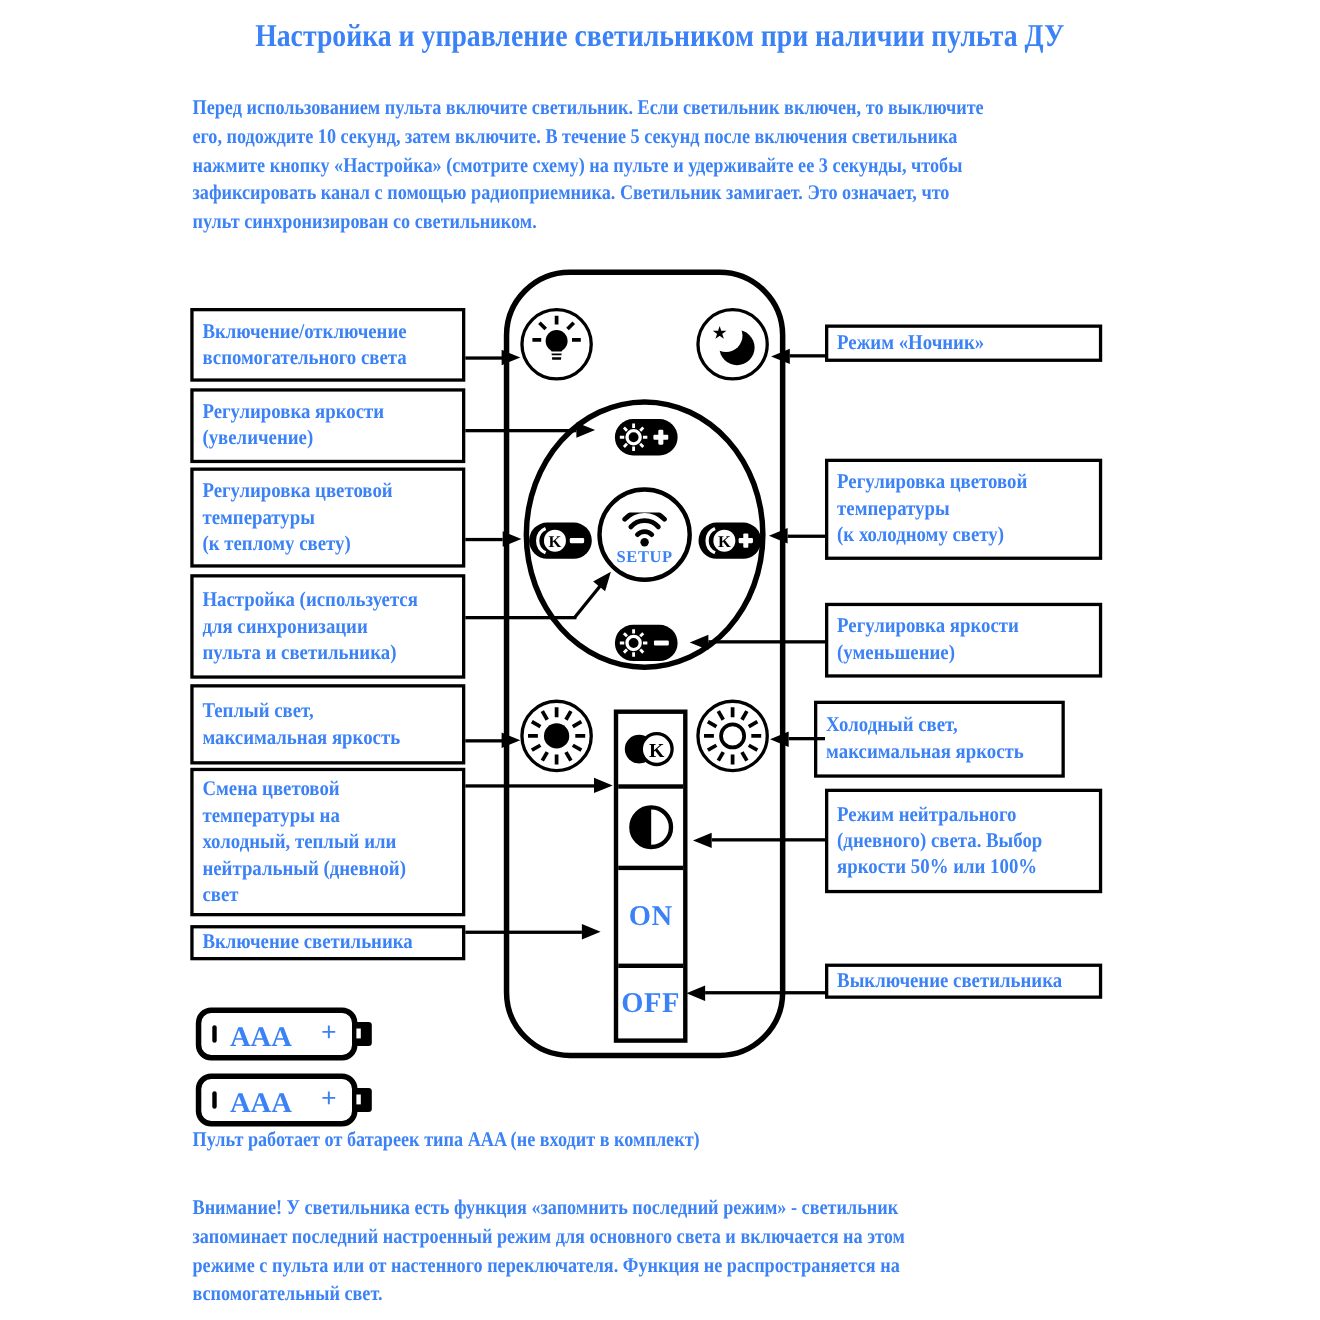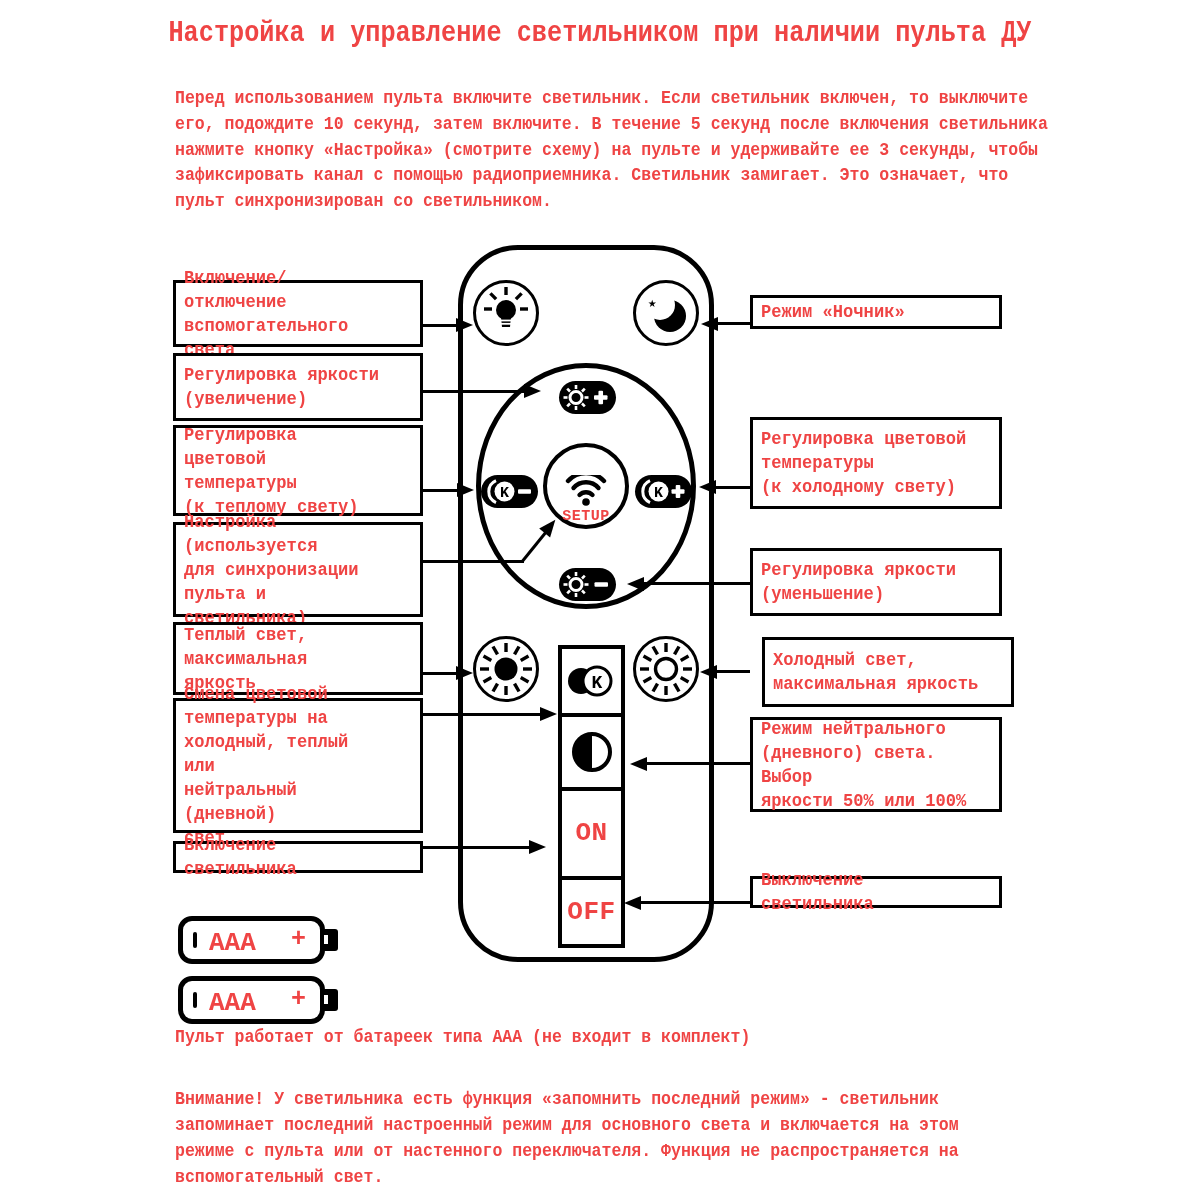--- a/index.html
+++ b/index.html
@@ -1,19 +1,19 @@
 <!DOCTYPE html>
 <html><head>
 <meta charset="utf-8">
 <style>
   * { margin:0; padding:0; box-sizing:border-box; }
   html,body { background:#fff; }
   .page {
     position:relative; width:1200px; height:1200px; background:#fff;
-    font-family:Liberation Mono, monospace; font-weight:700; color:#ef4444;
+    font-family:Liberation Serif, serif; font-weight:700; color:#3b82f6;
     overflow:hidden;
   }
   .abs { position:absolute; }
   .cond { display:inline-block; transform:scaleX(0.87); transform-origin:0 0; white-space:pre-line; }
   .condc { display:inline-block; transform:scaleX(0.87); transform-origin:50% 0; white-space:nowrap; }
   .cond2 { display:inline-block; transform:scaleX(0.9); transform-origin:0 50%; white-space:pre-line; }
   .title { left:0; top:16px; width:1200px; text-align:center; font-size:29px; line-height:35px; }
   .intro { left:175px; top:86px; width:1010px; font-size:19px; line-height:25.8px; }
   .note  { left:175px; top:1024px; width:1010px; font-size:19px; line-height:26px; }
   .warn  { left:175px; top:1086px; width:1010px; font-size:19px; line-height:26px; }
@@ -24,21 +24,21 @@
   }
   .hline { position:absolute; height:3px; background:#000; }
   .head-r { position:absolute; width:0; height:0;
     border-top:7px solid transparent; border-bottom:7px solid transparent; border-left:17px solid #000; }
   .head-l { position:absolute; width:0; height:0;
     border-top:7px solid transparent; border-bottom:7px solid transparent; border-right:17px solid #000; }
   .remote { left:458px; top:245px; width:256px; height:717px; border:5px solid #000; border-radius:60px; background:#fff; }
   .circle-btn { border:3px solid #000; border-radius:50%; background:#fff; display:flex; align-items:center; justify-content:center; }
   .ring { left:476px; top:363px; width:220px; height:246px; border:5px solid #000; border-radius:50%; }
   .setup { left:543px; top:443px; width:86px; height:86px; border:4px solid #000; border-radius:50%; background:#fff;
-    display:flex; flex-direction:column; align-items:center; justify-content:flex-end; padding-top:9px; }
+    display:flex; flex-direction:column; align-items:center; justify-content:center; padding-top:9px; }
   .setup-label { font-size:15px; letter-spacing:0.5px; margin-top:1px; }
   .pill { border-radius:17px; background:#000; width:57px; height:33px; }
   .strip { left:558px; top:645px; width:67px; height:303px; border:4px solid #000; background:#fff;
     display:flex; flex-direction:column; }
   .cell { display:flex; align-items:center; justify-content:center; }
   .cell-b { border-bottom:4px solid #000; }
   .onoff { font-size:26px; letter-spacing:0.5px; }
   .battery { border:5px solid #000; border-radius:14px; background:#fff; width:147px; height:48px; }
   .bat-tick { position:absolute; left:10px; top:11px; width:4px; height:16px; background:#000; border-radius:2px; }
   .bat-label { position:absolute; left:26px; top:7px; font-size:26px; }
@@ -96,21 +96,21 @@
     </div>
   <div class="abs callout" style="left:750px;top:417px;width:252px;height:92px">
       <span class="cond2">Регулировка цветовой
 температуры
 (к холодному свету)</span>
     </div>
   <div class="abs callout" style="left:750px;top:548px;width:252px;height:68px">
       <span class="cond2">Регулировка яркости
 (уменьшение)</span>
     </div>
-  <div class="abs callout" style="left:762px;top:637px;width:252px;height:70px">
+  <div class="abs callout" style="left:740px;top:637px;width:228px;height:70px">
       <span class="cond2">Холодный свет,
 максимальная яркость</span>
     </div>
   <div class="abs callout" style="left:750px;top:717px;width:252px;height:95px">
       <span class="cond2">Режим нейтрального
 (дневного) света. Выбор
 яркости 50% или 100%</span>
     </div>
   <div class="abs callout" style="left:750px;top:876px;width:252px;height:32px">
       <span class="cond2">Выключение светильника</span>

